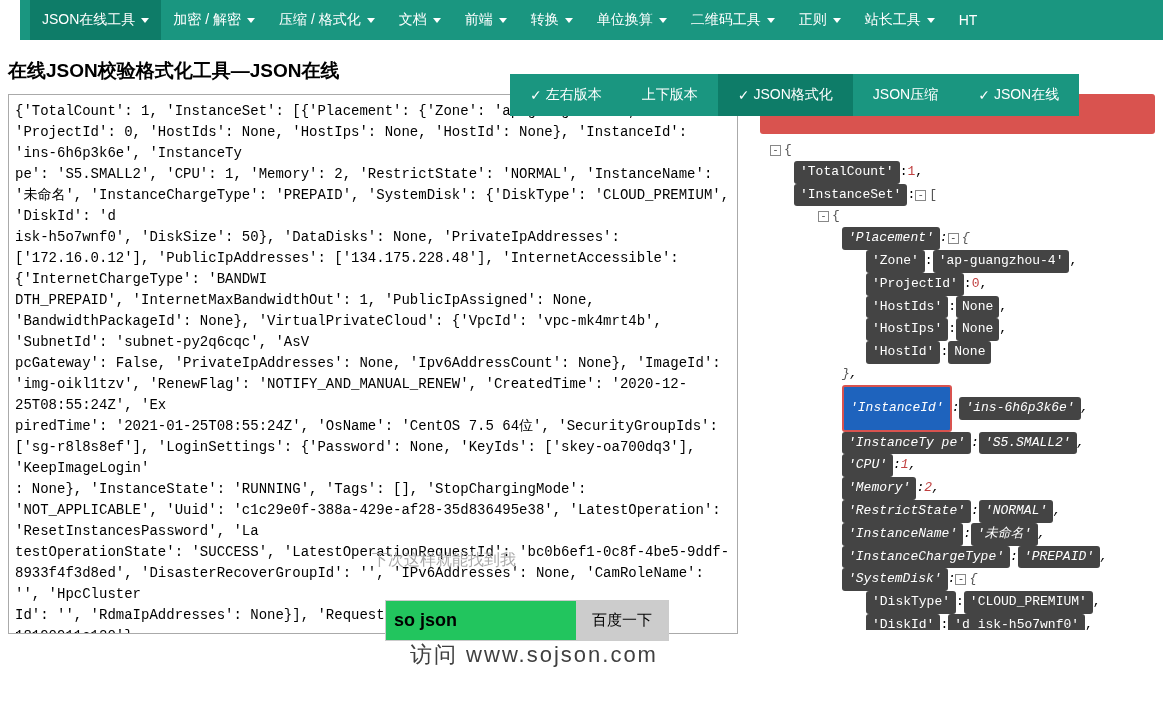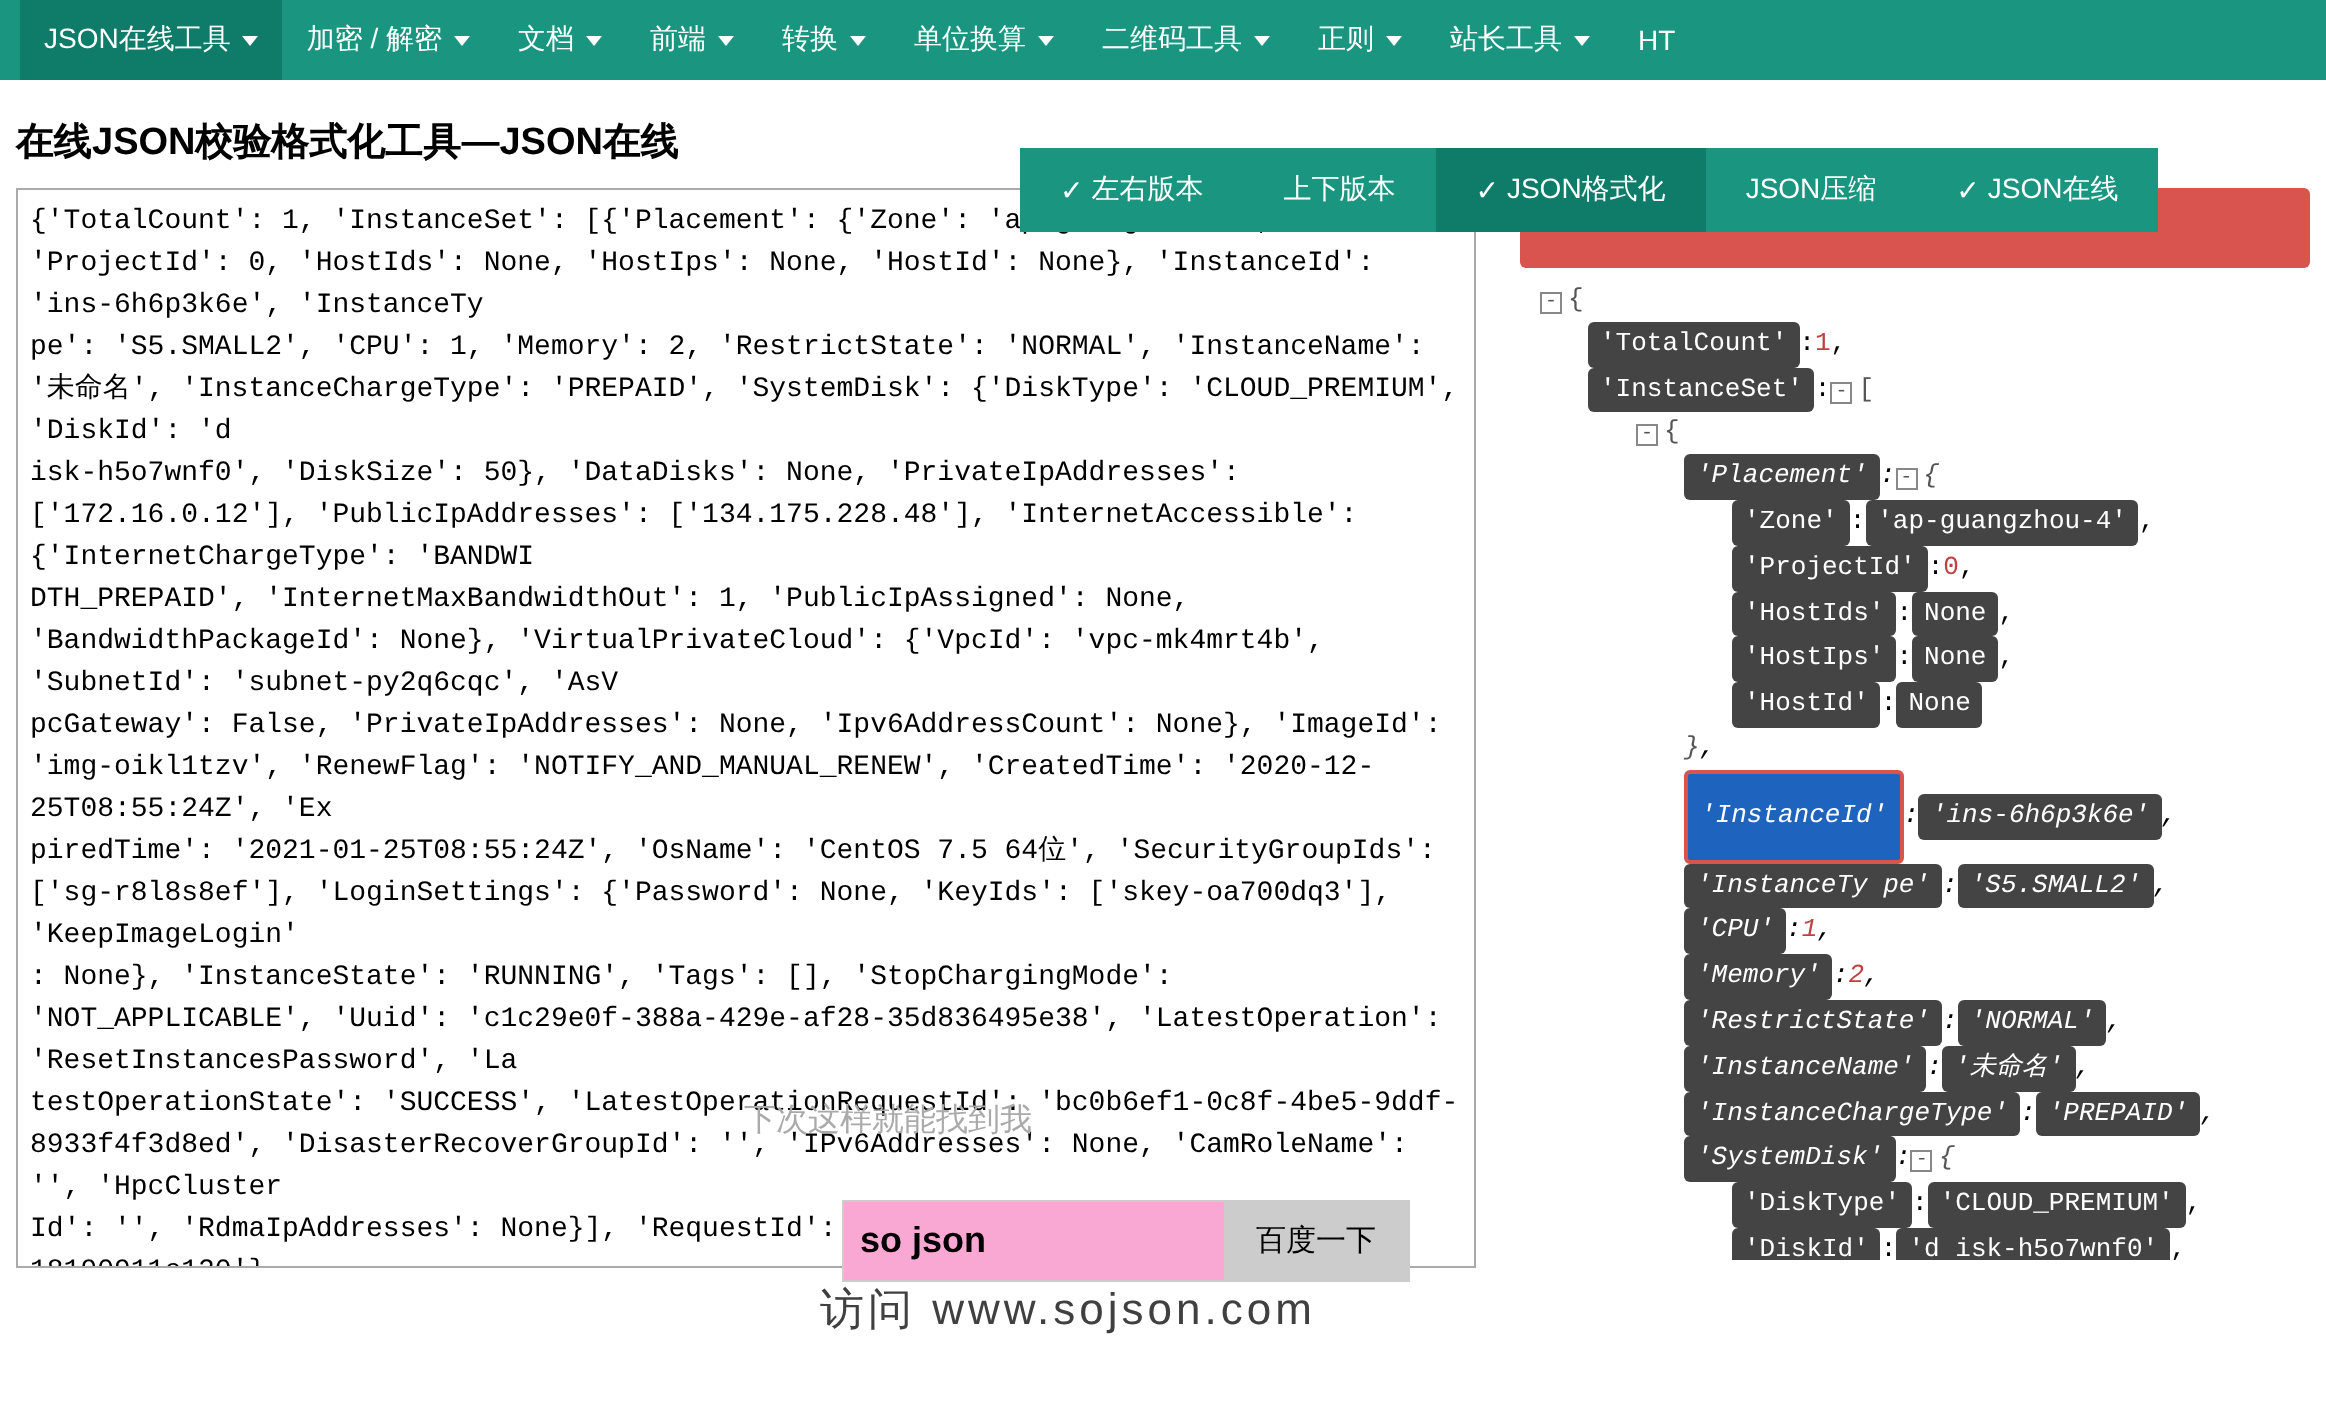--- a/index.html
+++ b/index.html
@@ -1,17 +1,17 @@
 <!DOCTYPE html>
 <html><head>
 <meta charset="utf-8">
 <style>
 * { margin: 0; padding: 0; box-sizing: border-box; }
 body { font-family: Arial, sans-serif; font-size: 14px; background: #fff; width: 1163px; }
-.topnav { background: #1a9680; height: 40px; display: flex; align-items: flex-end; padding: 0 10px; color: #fff; overflow: hidden; }
+.topnav { background: #1a9680; height: 40px; display: flex; align-items: flex-end; padding: 0 10px; color: #fff; overflow: hidden; margin-left: 20px; }
 .nv { padding: 0 12px; height: 40px; display: flex; align-items: center; cursor: pointer; white-space: nowrap; }
 .nv.active { background: #0e7c68; }
 .caret { width: 0; height: 0; border-left: 4px solid transparent; border-right: 4px solid transparent; border-top: 5px solid #fff; margin-left: 6px; }
 .title { font-size: 19px; font-weight: bold; padding: 18px 0 10px 8px; white-space: nowrap; overflow: hidden; }
 .tabstrip { position: absolute; top: 74px; left: 510px; display: flex; background: #1a9680; color: #fff; }
 .tab { padding: 12px 20px; cursor: pointer; display: flex; align-items: center; white-space: nowrap; }
 .tab.active { background: #0e7c68; }
 .check { margin-right: 4px; }
 .content { display: flex; gap: 20px; padding: 0 8px; }
 .left { flex: 1; }
@@ -22,31 +22,32 @@
 .tkn { background: #444; color: #fff; padding: 1px 6px; border-radius: 3px; display: inline-block; }
 .tknhl { background: #1e63bd; color: #fff; padding: 11px 6px; border-radius: 3px; display: inline-block; border: 2px solid #d9534f; }
 .num { color: #c04040; }
 .brace { color: #555; }
 .toggle { display: inline-block; width: 11px; height: 11px; border: 1px solid #888; text-align: center; line-height: 9px; font-size: 10px; color: #555; margin-right: 3px; cursor: pointer; }
 .pad1 { padding-left: 24px; }
 .pad2 { padding-left: 48px; }
 .pad3 { padding-left: 72px; font-style: italic; }
 .pad4 { padding-left: 96px; }
 .watermark { position: absolute; top: 550px; left: 372px; font-size: 16px; color: #aaa; pointer-events: none; }
-.searchbox { position: absolute; top: 600px; left: 385px; border: 1px solid #ccc; background: #f9a8d4; display: flex; align-items: center; margin-left: 36px; }
+.searchbox { position: absolute; top: 600px; left: 385px; border: 1px solid #ccc; background: #22c55e; display: flex; align-items: center; }
 .searchbox input { border: none; background: transparent; padding: 8px; font-size: 18px; font-weight: bold; width: 190px; }
 .searchbox button { background: #ccc; border: none; padding: 10px 16px; font-size: 15px; cursor: pointer; }
 .wmurl { position: absolute; top: 640px; left: 410px; font-size: 22px; color: #404040; letter-spacing: 2px; }
 </style>
 </head>
 <body>
 
 <div class="topnav">
     <div class="nv active">JSON在线工具<span class="caret"></span></div>
     <div class="nv">加密 / 解密<span class="caret"></span></div>
+    <div class="nv">压缩 / 格式化<span class="caret"></span></div>
     <div class="nv">文档<span class="caret"></span></div>
     <div class="nv">前端<span class="caret"></span></div>
     <div class="nv">转换<span class="caret"></span></div>
     <div class="nv">单位换算<span class="caret"></span></div>
     <div class="nv">二维码工具<span class="caret"></span></div>
     <div class="nv">正则<span class="caret"></span></div>
     <div class="nv">站长工具<span class="caret"></span></div>
     <div class="nv">HT</div>
   </div>
 

